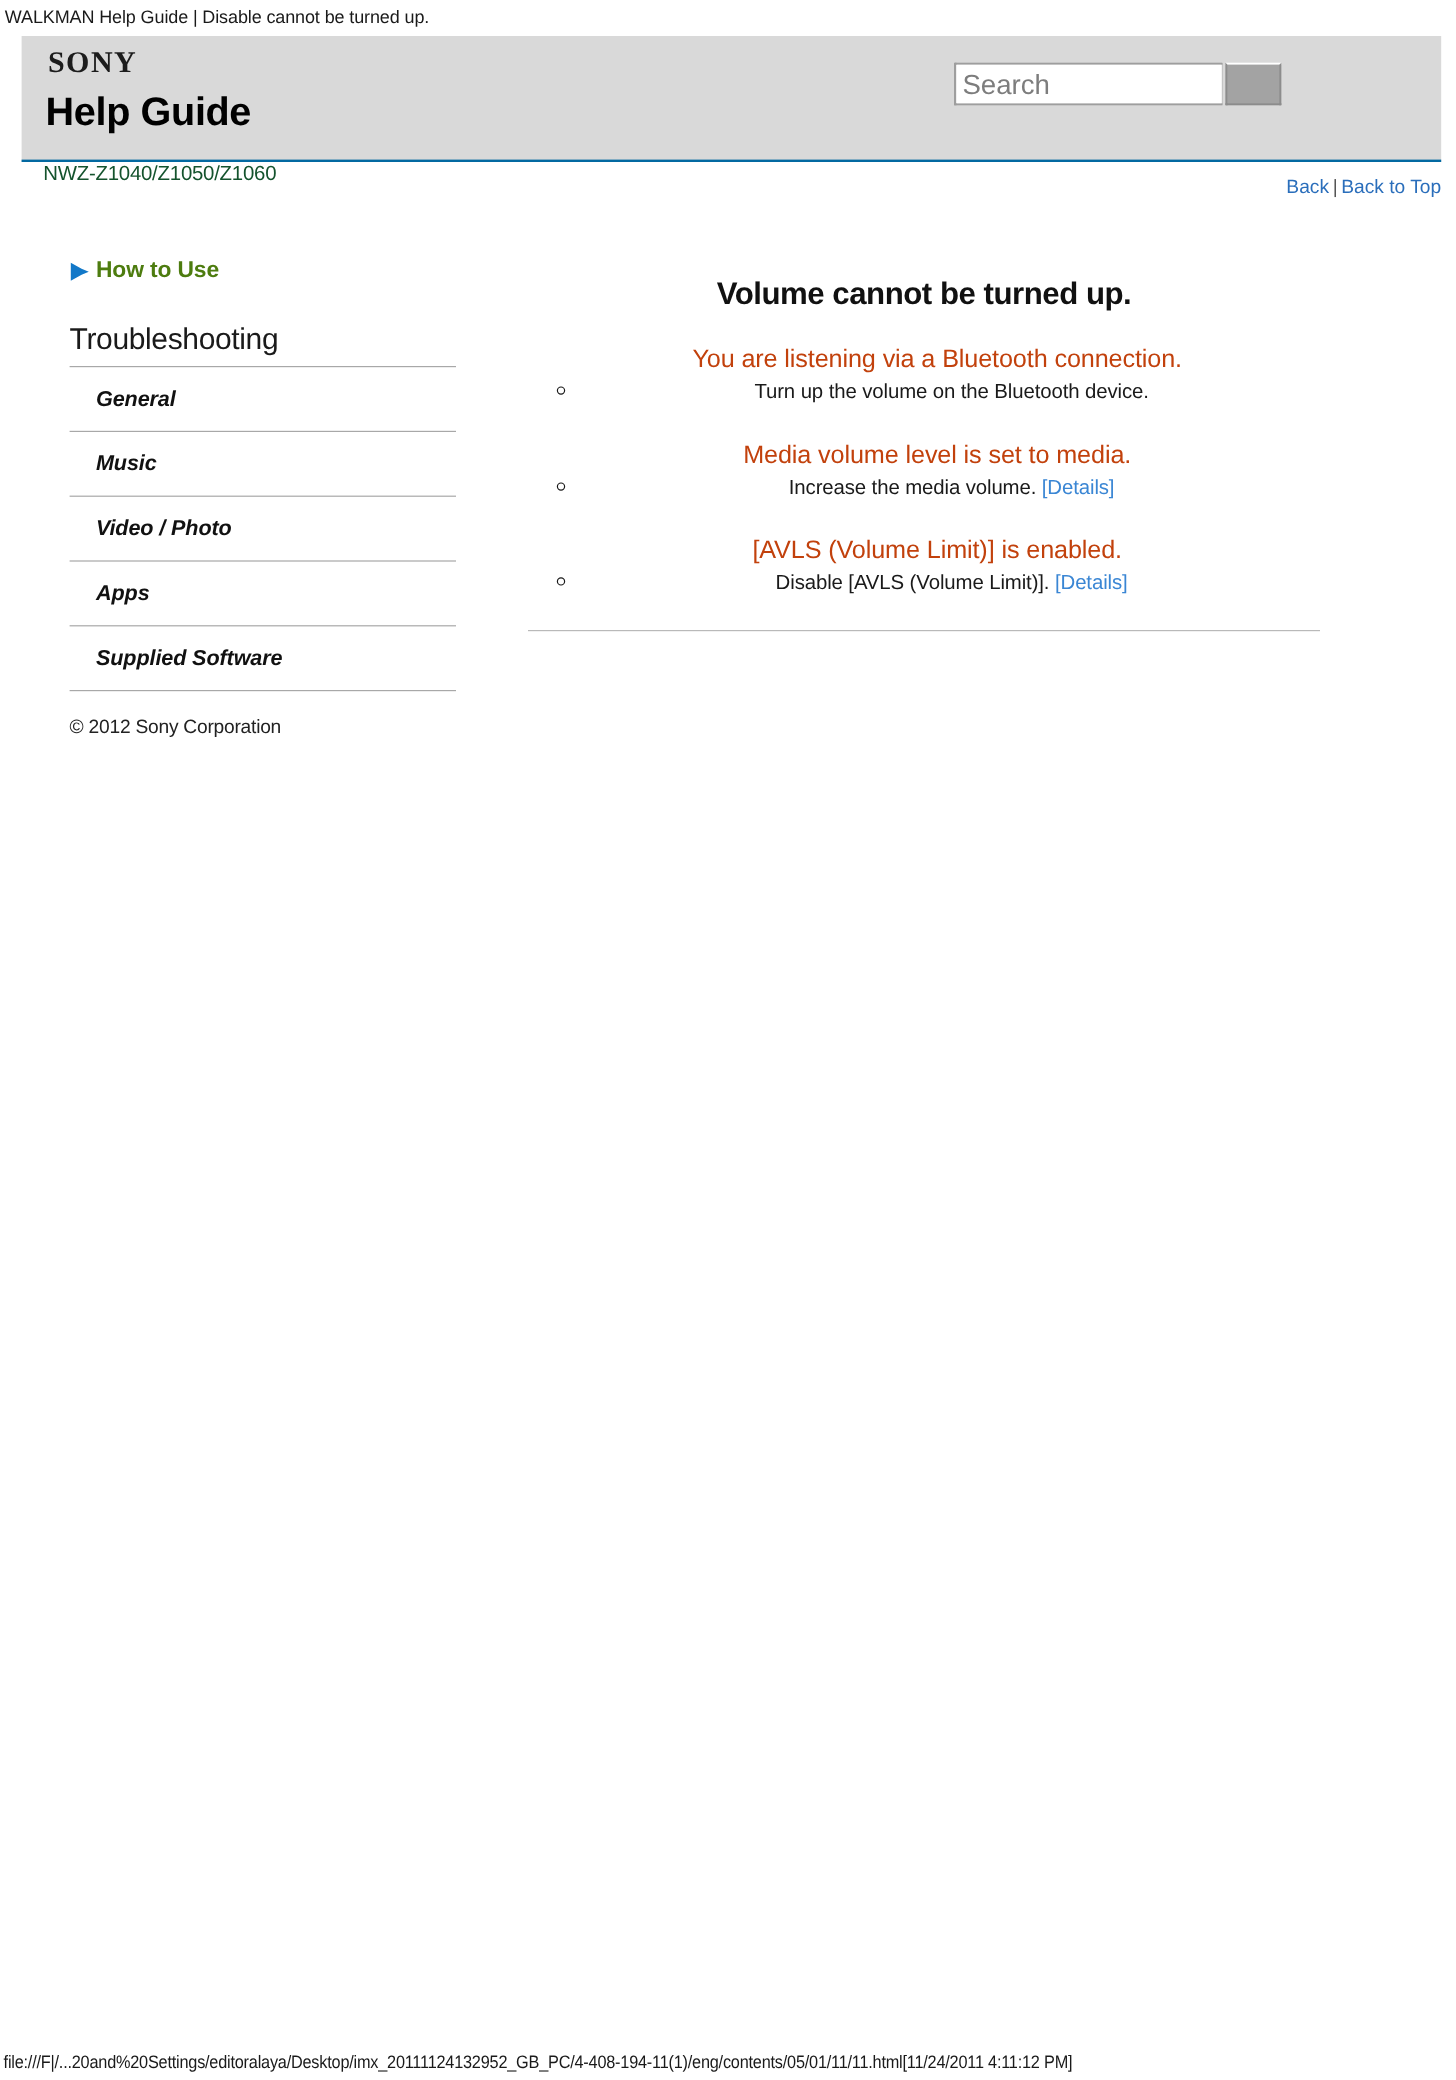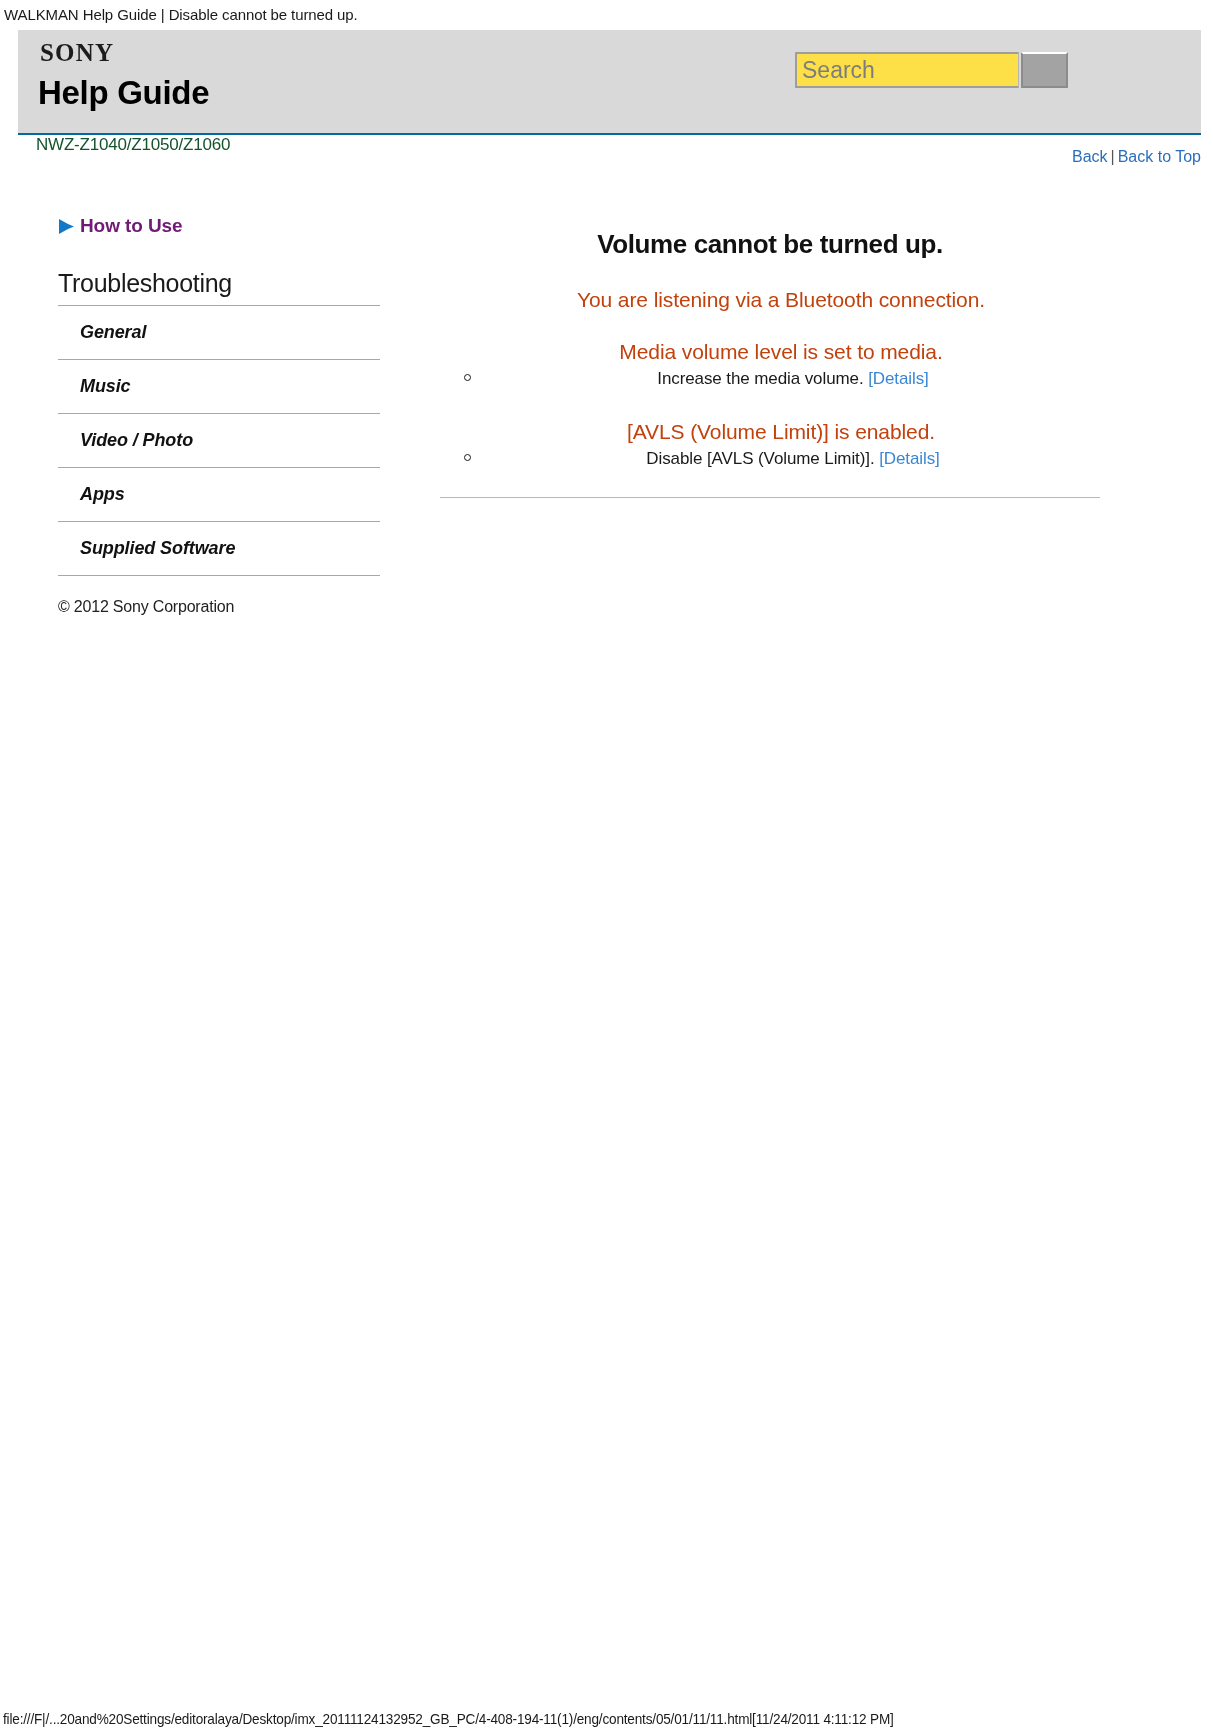--- a/index.html
+++ b/index.html
@@ -69,21 +69,21 @@
     top: 22px;
     display: flex;
     align-items: flex-start;
   }
   .search-input {
     width: 224px;
     height: 36px;
     box-sizing: border-box;
     border: 2px solid #9e9e9e;
     border-right: 1px solid #b5b5b5;
-    background: #fde047;
+    background: #ffffff;
     font-family: "Liberation Sans", sans-serif;
     font-size: 23px;
     color: #7d7d7d;
     padding: 0 5px;
     outline: none;
     border-radius: 1px;
   }
   .search-input::placeholder { color: #7d7d7d; opacity: 1; }
   .search-button {
     width: 47px;
@@ -145,21 +145,21 @@
     text-decoration: none;
   }
   .chev-icon {
     width: 17px;
     height: 17px;
     margin-right: 5px;
     flex: none;
     display: block;
   }
   .howto-label {
-    color: #701a75;
+    color: #4d7c0f;
     font-size: 19px;
     font-weight: bold;
     letter-spacing: -0.1px;
     text-align: right;
   }
   .ts-heading {
     font-size: 25px;
     font-weight: normal;
     color: #1a1a1a;
     padding-bottom: 7px;
@@ -315,20 +315,25 @@
       </ul>
 
       <div class="copyright">© 2012 Sony Corporation</div>
     </div>
 
     <div class="article">
       <h1 class="article-title">Volume cannot be turned up.</h1>
 
       <div class="block">
         <p class="cause">You are listening via a Bluetooth connection.</p>
+        <ul class="remedy-list">
+          <li>
+            <span class="bullet"></span><span>Turn up the volume on the Bluetooth device.</span>
+          </li>
+        </ul>
       </div>
 
       <div class="block">
         <p class="cause">Media volume level is set to media.</p>
         <ul class="remedy-list">
           <li>
             <span class="bullet"></span><span>Increase the media volume.</span>
             <a class="detail-link" href="#">[Details]</a>
           </li>
         </ul>

